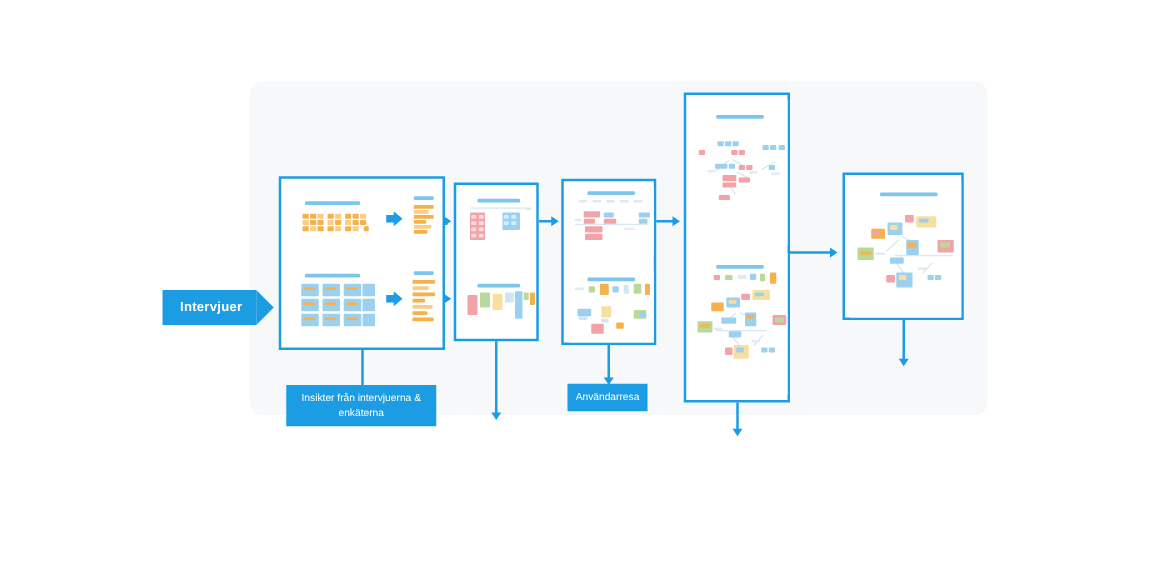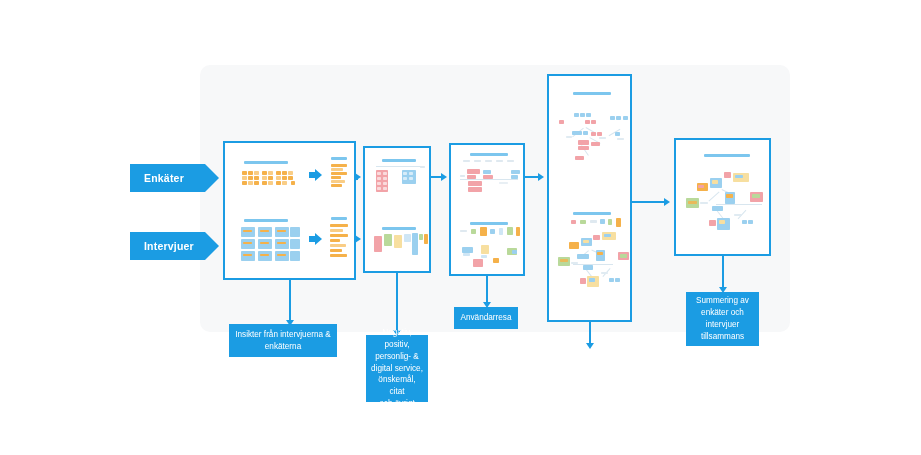--- a/index.html
+++ b/index.html
@@ -54,24 +54,20 @@
            font-size:8.2px;line-height:1.45;padding:4px 5px;box-sizing:border-box;
            white-space:pre-line;}
 </style>
 </head>
 <body>
 
 <div id="stage">
 
   <div class="canvas-bg"></div>
 
-  <div class="chevron" style="left:130px;top:164px;width:75px;">
-    <span class="ctext">Enkäter</span>
-    <span class="carrow"></span>
-  </div>
 
   <div class="chevron" style="left:130px;top:232px;width:75px;">
     <span class="ctext">Intervjuer</span>
     <span class="carrow"></span>
   </div>
 
   <div class="panel" style="left:223px;top:141px;width:133px;height:139px;">
 
     <div class="board" style="left:8px;top:9px;width:72px;height:42px;">
       <span class="board-title" style="left:11px;top:9px;width:44px;"></span>
@@ -377,30 +373,21 @@
   <div class="conn">
     <span class="shaft" style="left:589px;top:322px;width:1.5px;height:22px;"></span>
     <span class="head-d" style="left:586px;top:343px;"></span>
   </div>
 
   <div class="conn">
     <span class="shaft" style="left:722px;top:256px;width:1.5px;height:32px;"></span>
     <span class="head-d" style="left:719px;top:287px;"></span>
   </div>
 
-  <div class="caption" style="left:229px;top:324px;width:108px;height:33px;">Insikter från intervjuerna &amp;
+  <div class="caption" style="left:229px;top:308px;width:120px;height:33px;">Insikter från intervjuerna &amp;
 enkäterna</div>
 
-  <div class="caption" style="left:366px;top:335px;width:62px;height:67px;">Negativ, positiv,
-personlig- &amp;
-digital service,
-önskemål, citat
-och övrigt</div>
 
   <div class="caption" style="left:454px;top:307px;width:64px;height:22px;">Användarresa</div>
 
 
-  <div class="caption" style="left:686px;top:292px;width:73px;height:54px;">Summering av
-enkäter och
-intervjuer
-tillsammans</div>
 
 </div>
 
 </body></html>

